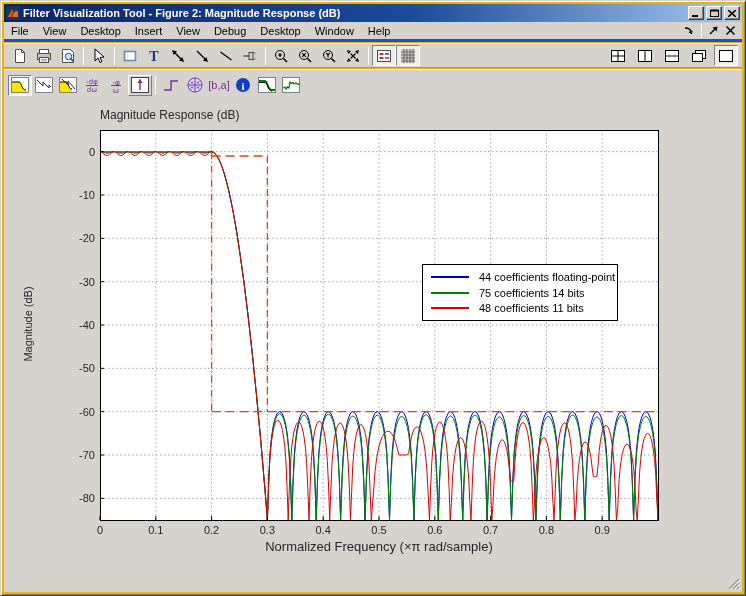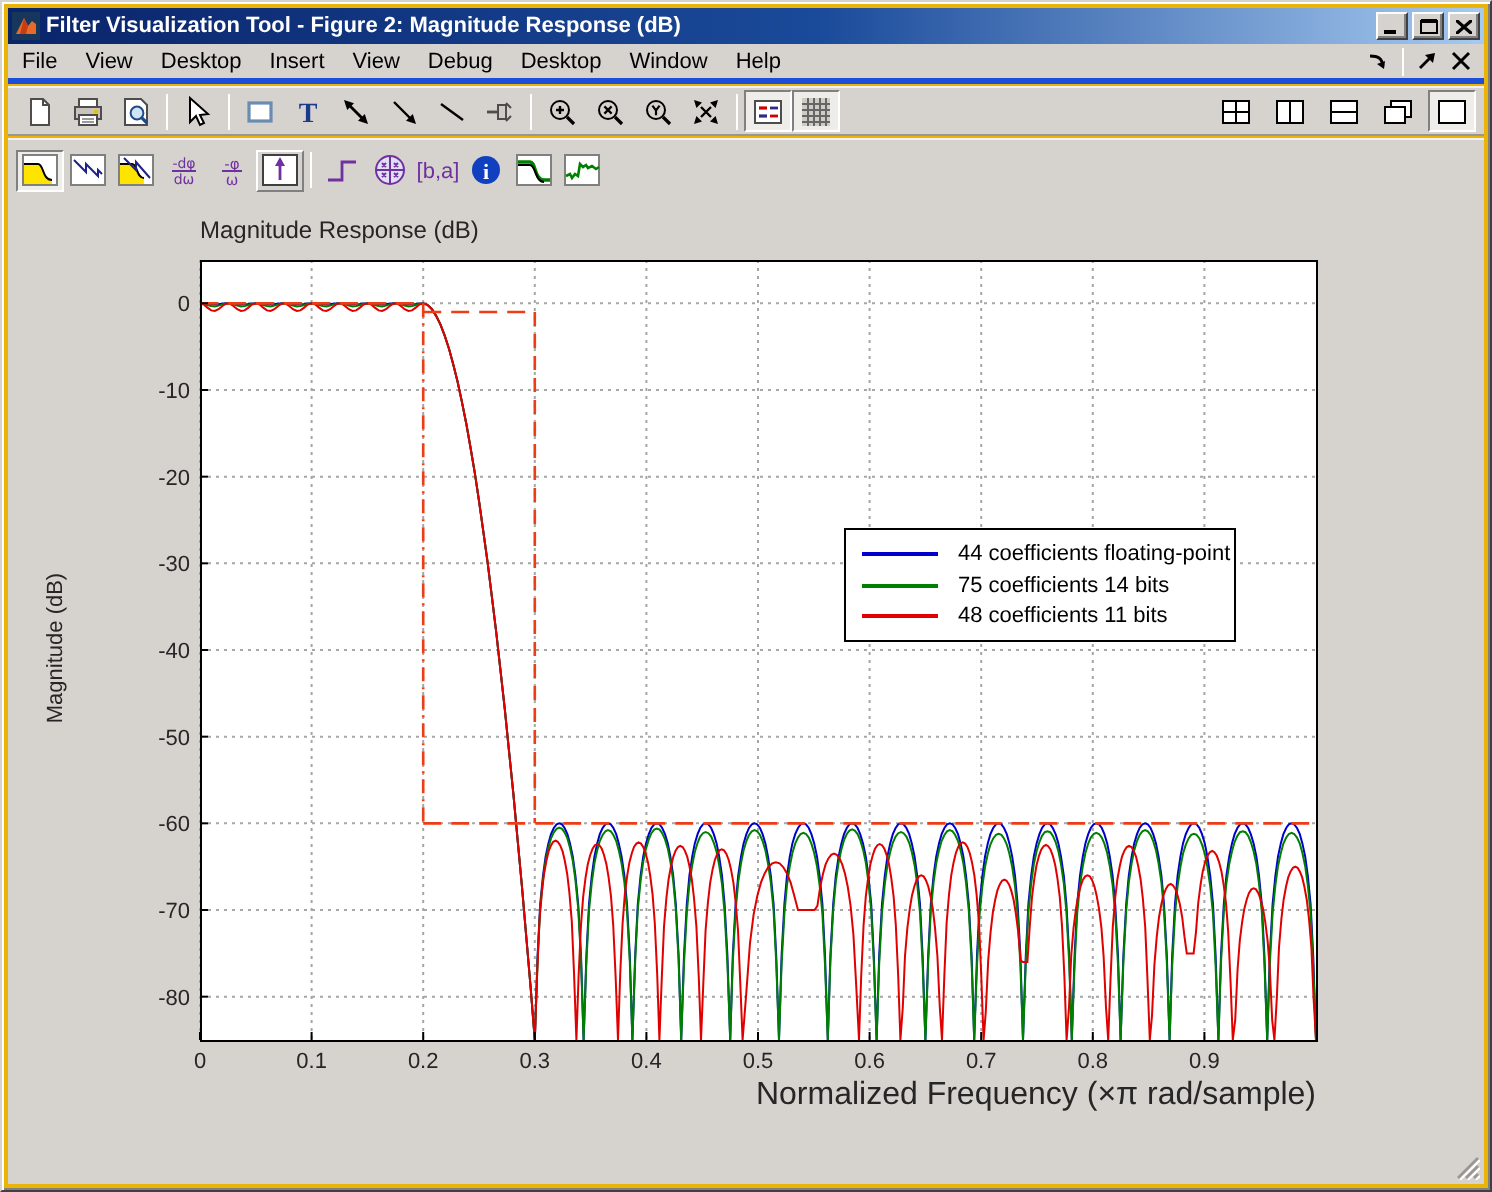--- a/index.html
+++ b/index.html
@@ -34,22 +34,22 @@
     background:transparent;border:1px solid transparent;padding:0;}
   .tbtn.pressed{background:#efedea;border-color:#808080 #fff #fff #808080;}
   .tbtn.raised{border-color:#fff #808080 #808080 #fff;}
   .tsep{width:1px;height:18px;background:#808080;border-right:1px solid #fff;margin:0 3px;}
   .rightgroup{margin-left:auto;display:flex;gap:3px;margin-right:4px;}
   
   .figure{position:absolute;left:3px;top:95px;right:3px;bottom:3px;background:#d6d3ce;overflow:hidden;}
   .plotsvg{position:absolute;left:0;top:0;}
   .plot-title{position:absolute;left:96px;width:558px;top:12px;text-align:left;
     font-size:12px;color:#262626;}
-  .xlabel{position:absolute;left:96px;width:558px;top:443px;text-align:right;
-    font-size:16px;color:#262626;}
+  .xlabel{position:absolute;left:96px;width:558px;top:443px;text-align:center;
+    font-size:13px;color:#262626;}
   .ylabel{position:absolute;left:-66px;top:222px;width:180px;text-align:center;
     font-size:11px;color:#262626;transform:rotate(-90deg);}
   .legend{position:absolute;left:418px;top:140px;width:196px;height:57px;background:#fff;
     border:1px solid #000;display:flex;flex-direction:column;justify-content:space-evenly;
     padding:2px 4px 2px 8px;margin-top:28px;}
   .lgrow{display:flex;align-items:center;gap:10px;}
   .lgline{width:38px;height:0;border-top:2px solid #000;flex:0 0 auto;}
   .lgtext{font-size:11px;color:#000;white-space:nowrap;}
   .grip{position:absolute;right:2px;bottom:2px;}
 </style>

